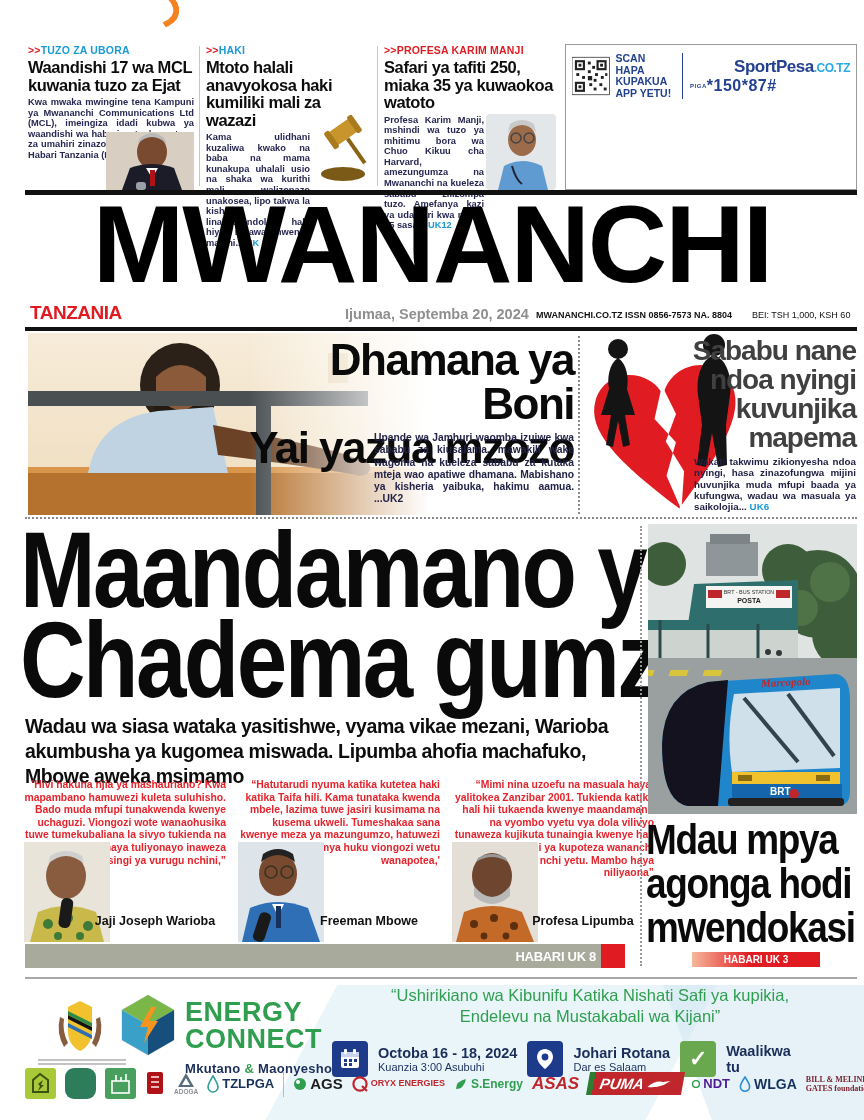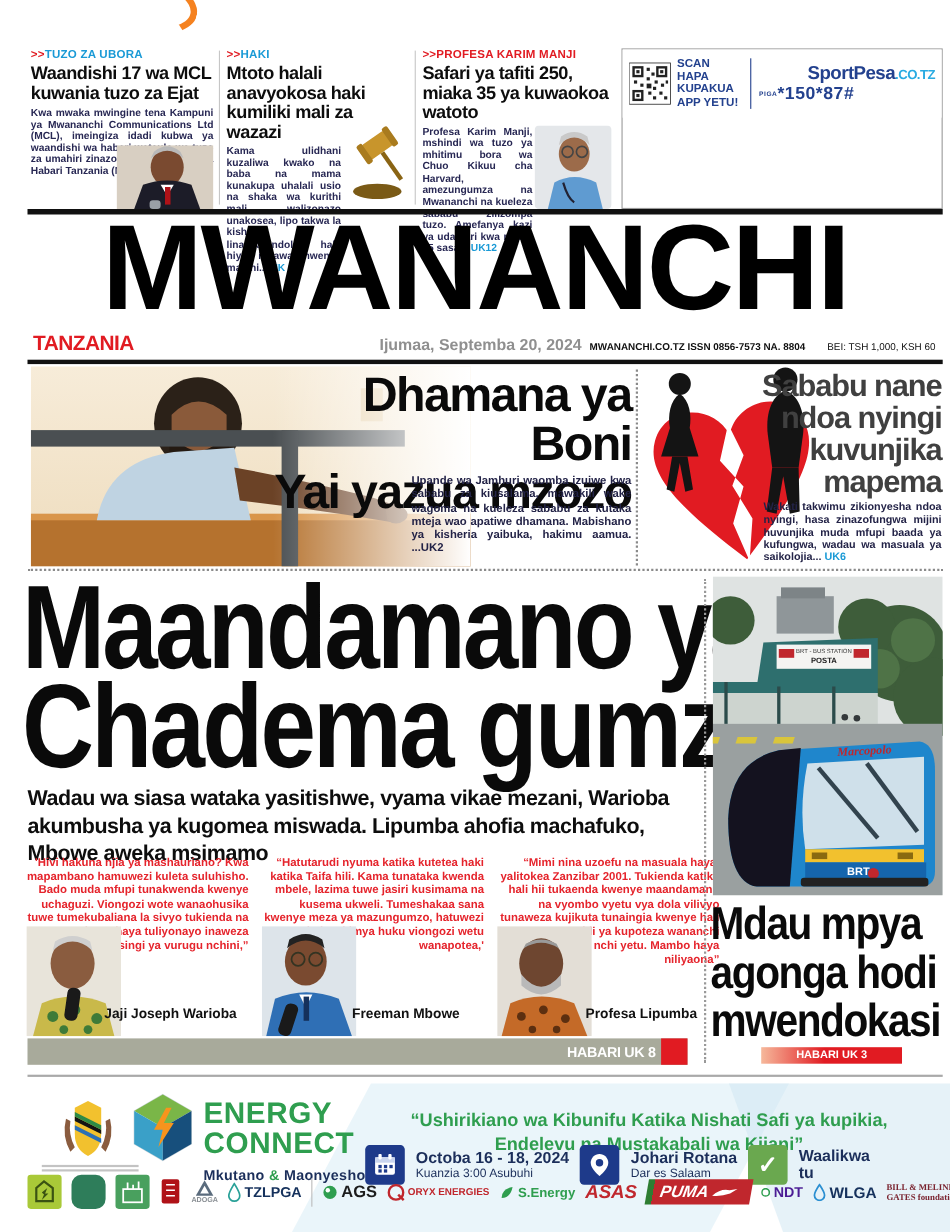--- a/index.html
+++ b/index.html
@@ -90,22 +90,22 @@
   
   .event-ad{position:absolute;left:0;top:985px;width:864px;height:135px;overflow:hidden;}
   .ev-bg1{position:absolute;left:300px;top:-30px;width:380px;height:200px;background:#d8ecf5;
           opacity:.55;transform:skewX(-28deg);}
   .ev-bg2{position:absolute;left:690px;top:-20px;width:220px;height:190px;background:#cde6f2;
           opacity:.5;transform:skewX(20deg);}
   .ev-title{position:absolute;left:185px;top:14px;font-weight:bold;color:#2f9e4f;
             font-size:27px;line-height:27px;letter-spacing:.5px;}
   .ev-sub{font-size:13px;color:#1b2e5a;letter-spacing:.3px;margin-top:2px;}
   .ev-sub .amp{color:#2f9e4f;}
-  .ev-quote{position:absolute;left:330px;top:24px;width:520px;text-align:center;
-            color:#2f9e4f;font-weight:bold;font-size:16.5px;line-height:21px;}
+  .ev-quote{position:absolute;left:330px;top:0;width:520px;text-align:center;
+            color:#2f9e4f;font-weight:normal;font-size:16.5px;line-height:21px;}
   .ev-info{position:absolute;left:332px;top:56px;display:flex;align-items:center;gap:10px;}
   .ev-ic{width:36px;height:36px;border-radius:4px;display:flex;align-items:center;
          justify-content:center;flex:none;}
   .ic-navy{background:#1e3a8a;} .ic-green{background:#6aa84f;color:#fff;font-size:22px;font-weight:bold;}
   .ev-txt .b{font-weight:bold;color:#1b2e5a;font-size:14.5px;line-height:16px;}
   .ev-txt .s{color:#1b2e5a;font-size:11px;line-height:13px;}
   .logos-row{position:absolute;left:25px;top:83px;display:flex;align-items:center;gap:9px;}
   .tile{width:31px;height:31px;border-radius:3px;}
   .lg{font-weight:bold;white-space:nowrap;display:flex;align-items:center;gap:3px;}
   .lg-sep{width:1px;height:26px;background:#bbb;}

